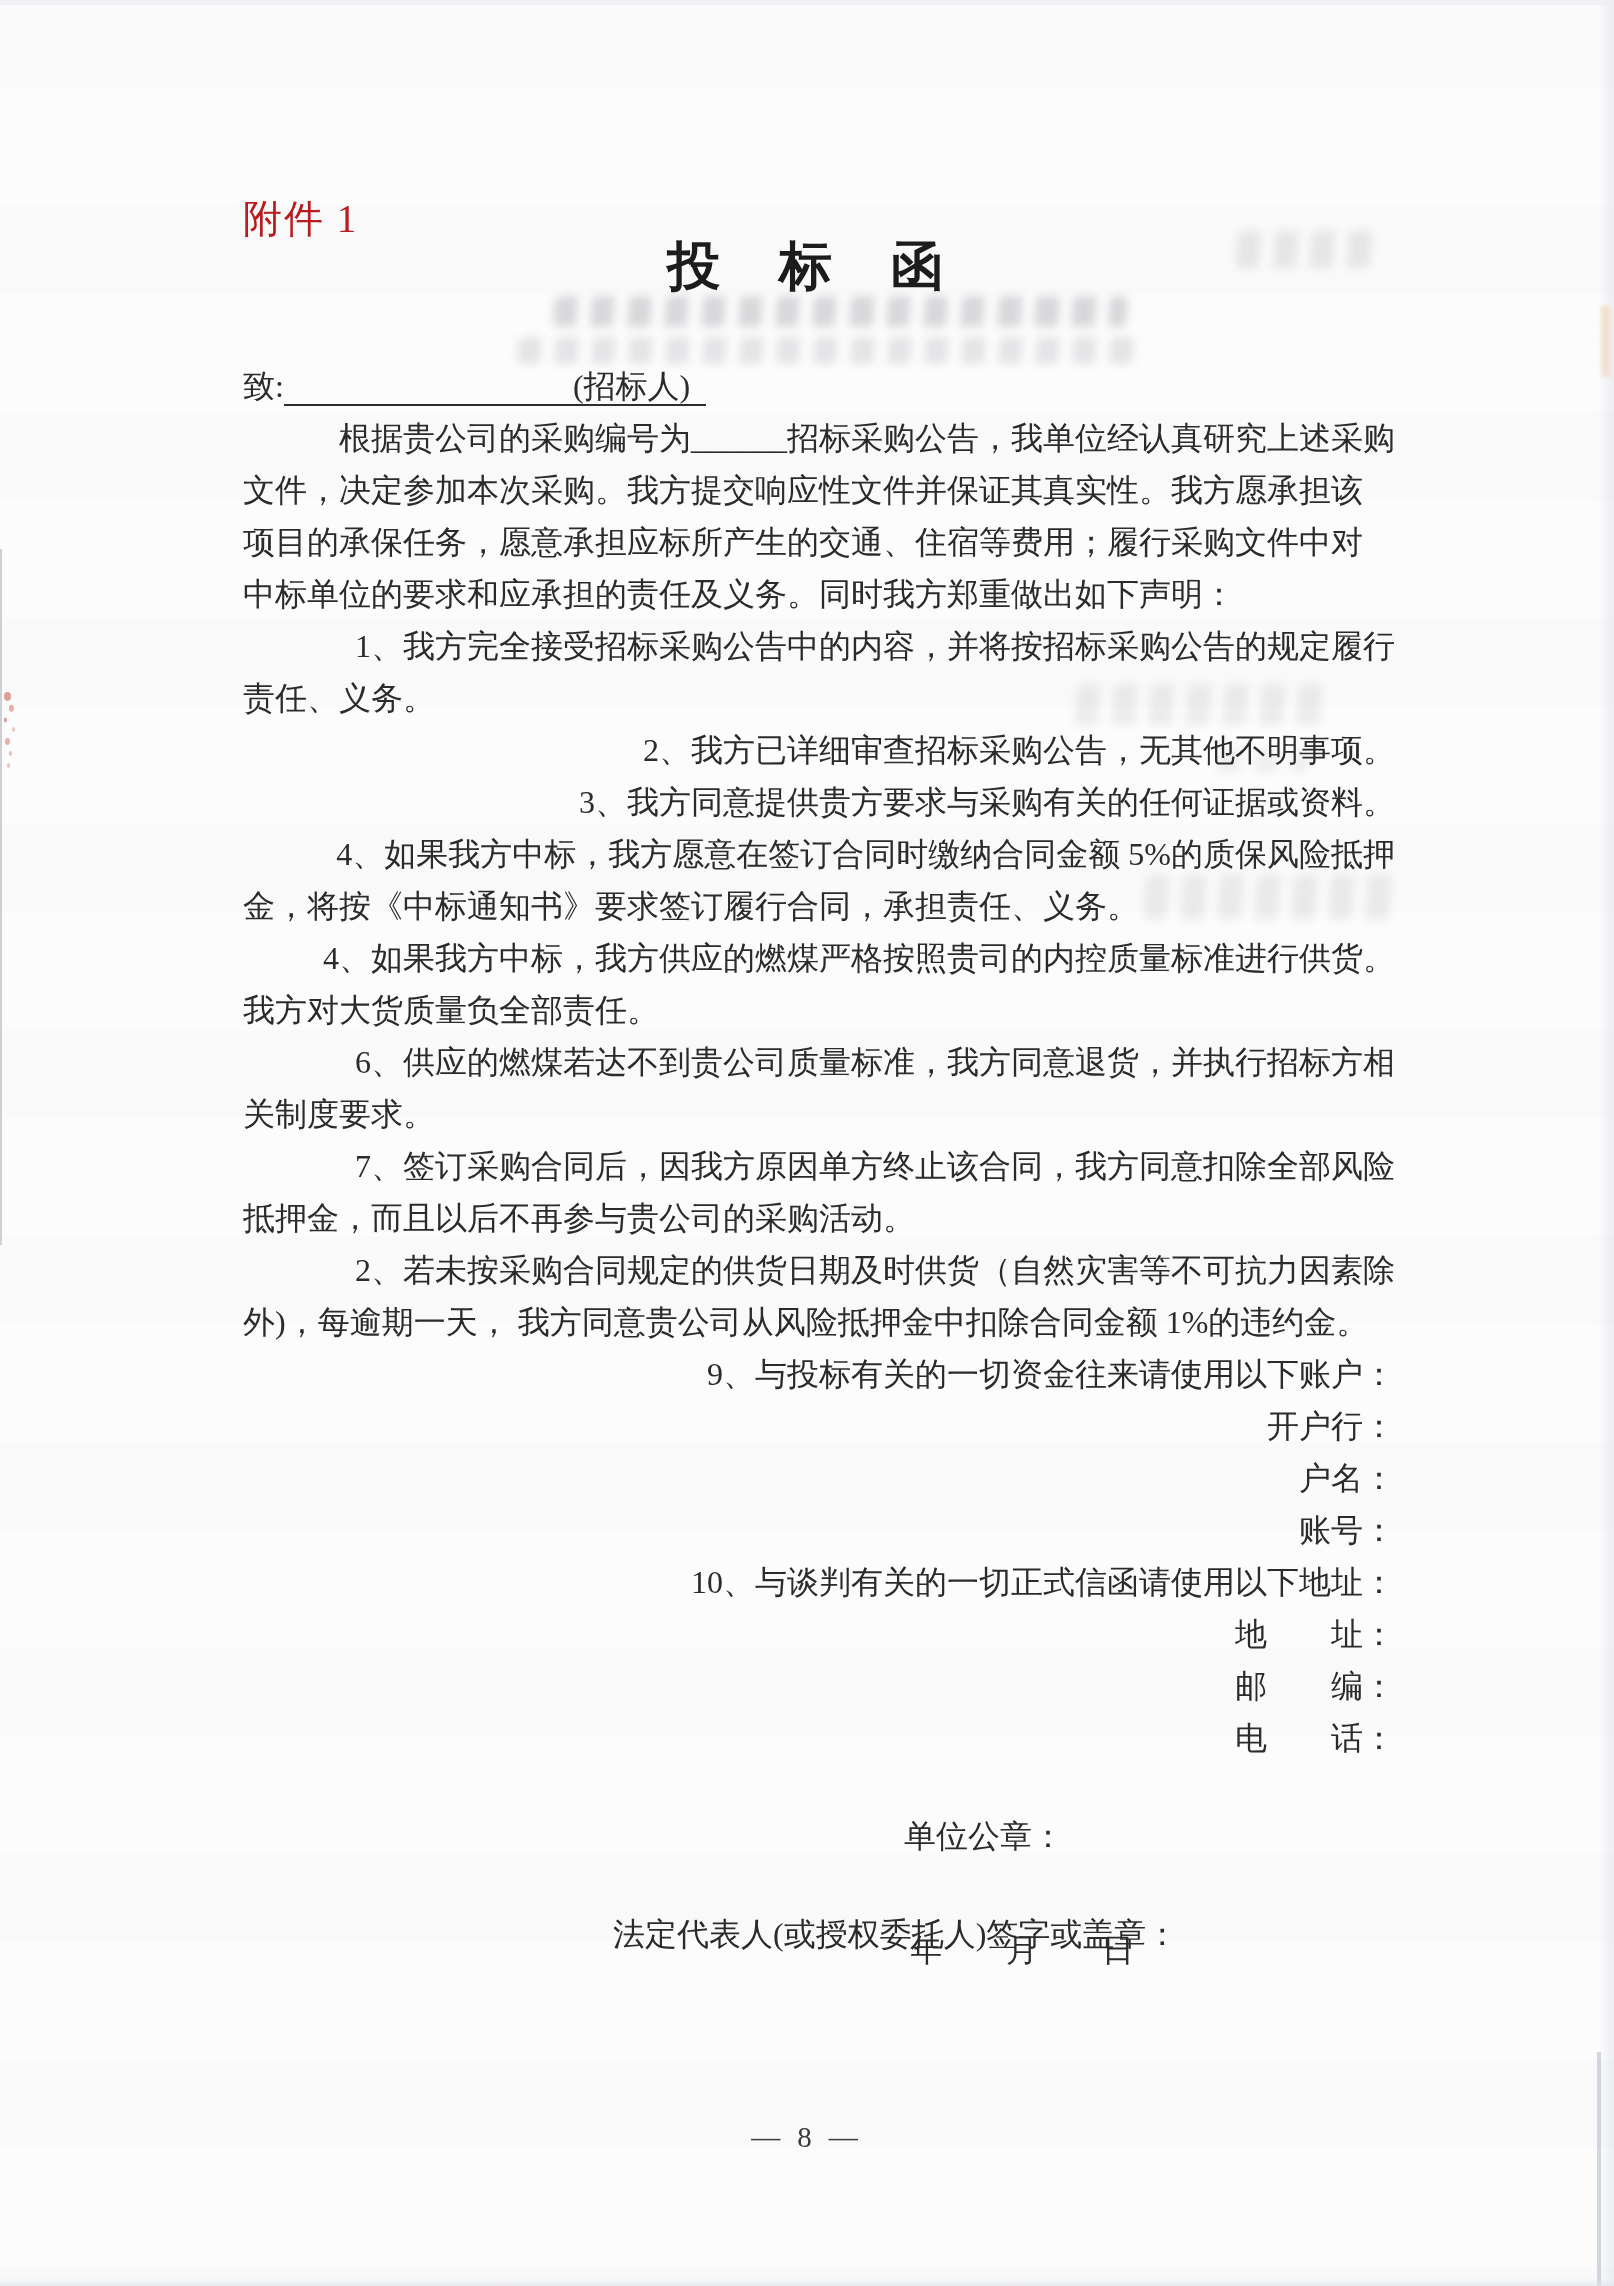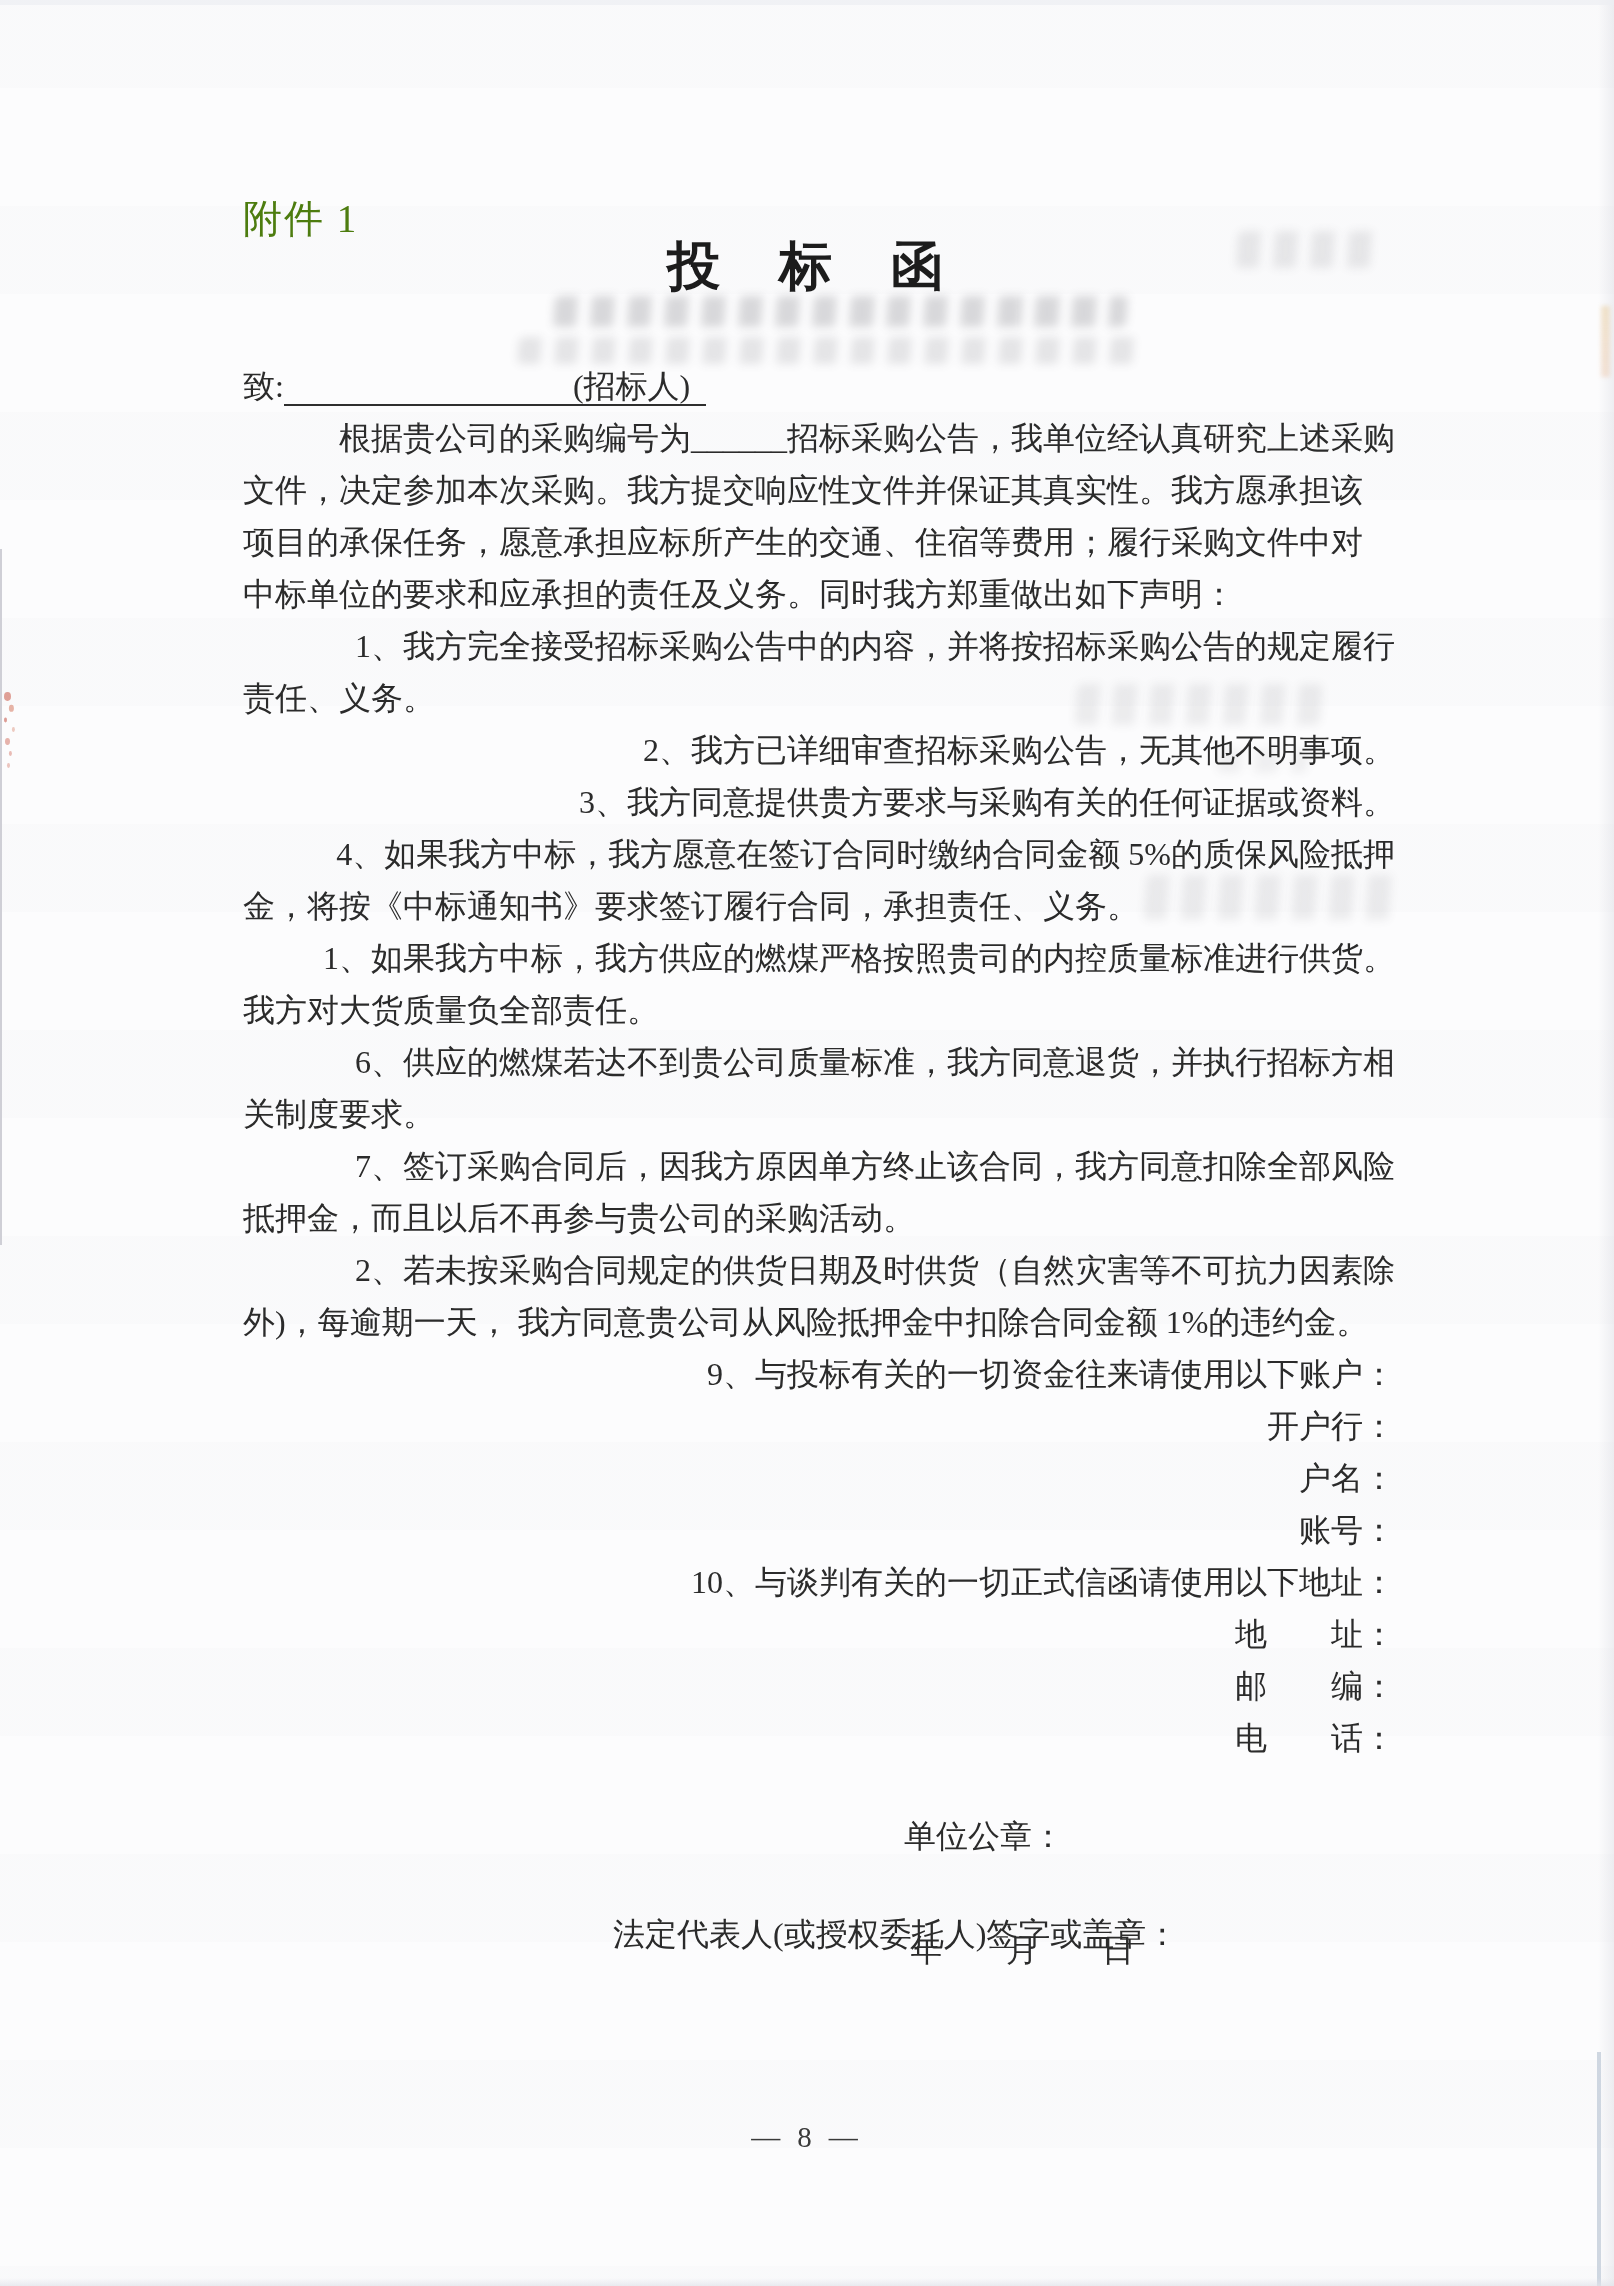--- a/index.html
+++ b/index.html
@@ -12,21 +12,21 @@
     color:#2b2b2b;
     overflow:hidden;
   }
   .scan-tint{
     position:absolute;inset:0;pointer-events:none;
     background:repeating-linear-gradient(180deg,
       rgba(120,125,140,.02) 0 88px, rgba(120,125,140,0) 88px 206px);
   }
   .attachment{
     position:absolute;left:243px;top:192px;
-    font-size:39px;letter-spacing:2px;color:#4d7c0f;
+    font-size:39px;letter-spacing:2px;color:#b91c1c;
   }
   .title{
     position:absolute;left:0;right:0;top:231px;margin:0;
     text-align:center;font-size:53px;font-weight:bold;
     letter-spacing:2.9px;color:#1c1c1c;font-family:Liberation Mono, monospace;
   }
   .salutation{
     position:absolute;left:243px;top:365px;
     font-size:32px;white-space:nowrap;
   }
@@ -111,21 +111,21 @@
       <div class="line indent">根据贵公司的采购编号为______招标采购公告，我单位经认真研究上述采购</div>
       <div class="line">文件，决定参加本次采购。我方提交响应性文件并保证其真实性。我方愿承担该</div>
       <div class="line">项目的承保任务，愿意承担应标所产生的交通、住宿等费用；履行采购文件中对</div>
       <div class="line">中标单位的要求和应承担的责任及义务。同时我方郑重做出如下声明：</div>
       <div class="line indent">1、我方完全接受招标采购公告中的内容，并将按招标采购公告的规定履行</div>
       <div class="line">责任、义务。</div>
       <div class="line indent">2、我方已详细审查招标采购公告，无其他不明事项。</div>
       <div class="line indent">3、我方同意提供贵方要求与采购有关的任何证据或资料。</div>
       <div class="line indent">4、如果我方中标，我方愿意在签订合同时缴纳合同金额 5%的质保风险抵押</div>
       <div class="line">金，将按《中标通知书》要求签订履行合同，承担责任、义务。</div>
-      <div class="line indent">1、如果我方中标，我方供应的燃煤严格按照贵司的内控质量标准进行供货。</div>
+      <div class="line indent">4、如果我方中标，我方供应的燃煤严格按照贵司的内控质量标准进行供货。</div>
       <div class="line">我方对大货质量负全部责任。</div>
       <div class="line indent">6、供应的燃煤若达不到贵公司质量标准，我方同意退货，并执行招标方相</div>
       <div class="line">关制度要求。</div>
       <div class="line indent">7、签订采购合同后，因我方原因单方终止该合同，我方同意扣除全部风险</div>
       <div class="line">抵押金，而且以后不再参与贵公司的采购活动。</div>
       <div class="line indent">2、若未按采购合同规定的供货日期及时供货（自然灾害等不可抗力因素除</div>
       <div class="line">外)，每逾期一天， 我方同意贵公司从风险抵押金中扣除合同金额 1%的违约金。</div>
       <div class="line indent">9、与投标有关的一切资金往来请使用以下账户：</div>
       <div class="line indent">开户行：</div>
       <div class="line indent">户名：</div>

